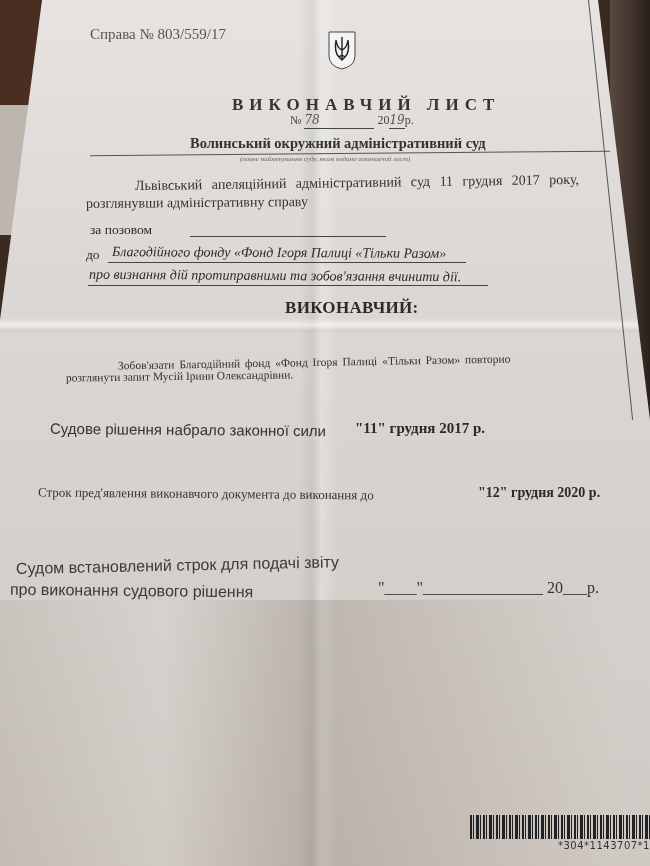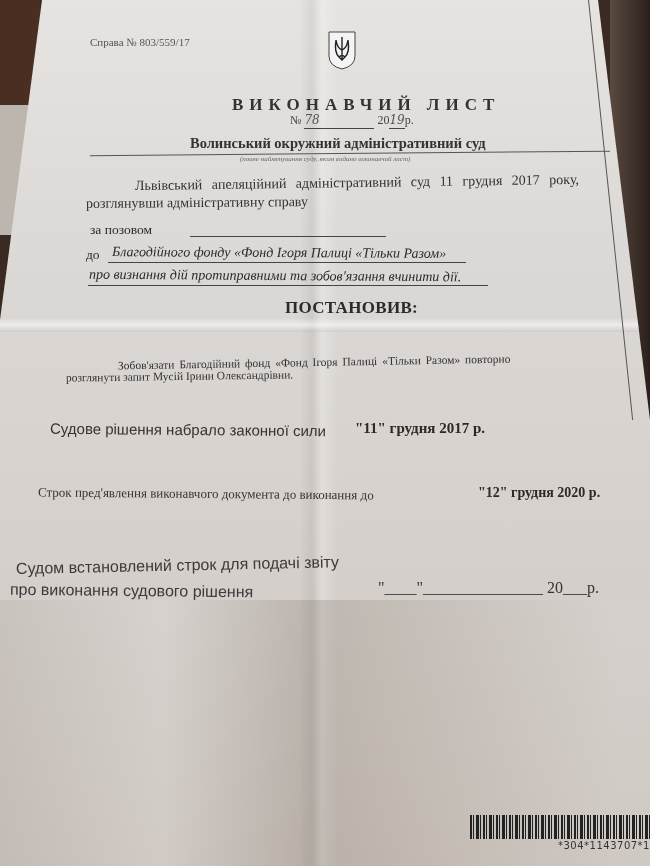--- a/index.html
+++ b/index.html
@@ -29,21 +29,21 @@
   .right-fold-line {
     position:absolute; left:588px; top:0; width:1px; height:420px; background:#555;
     transform:skewX(6deg); transform-origin:top;
   }
   .fold-horizontal {
     position:absolute; left:0; top:318px; width:650px; height:14px;
     background:linear-gradient(180deg, rgba(255,255,255,0.0), rgba(255,255,255,0.55), rgba(0,0,0,0.05));
   }
 
   .t { position:absolute; white-space:nowrap; }
-  .case-no { left:90px; top:36px; font-size:11px; color:#555; }
+  .case-no { left:90px; top:26px; font-size:15px; color:#555; }
   .coat { left:327px; top:30px; width:30px; height:40px; }
   .title { left:232px; top:95px; font-size:17px; font-weight:bold; letter-spacing:6px; color:#333; }
   .no-line { left:290px; top:113px; font-size:12px; color:#444; }
   .no-line .hw { font-style:italic; color:#555; font-family:"DejaVu Serif", serif; }
   .court { left:190px; top:135px; font-size:14.5px; font-weight:bold; color:#333;text-align:right; }
   .court-rule { position:absolute; left:90px; top:153px; width:520px; height:1px; background:#555; transform:rotate(-0.5deg); }
   .court-note { left:240px; top:155px; font-size:7px; font-style:italic; color:#666; }
 
   .p1 { left:135px; top:175px; font-size:14px; color:#333; word-spacing:6px; transform:rotate(-0.8deg); }
   .p1b { left:86px; top:195px; font-size:14px; color:#333; transform:rotate(-0.5deg); }
@@ -112,21 +112,21 @@
   <div class="t lbl-plaintiff">за позовом</div>
   <div class="plaintiff-rule"></div>
 
   <div class="t lbl-defendant">до</div>
   <div class="t defendant">Благодійного фонду «Фонд Ігоря Палиці «Тільки Разом»</div>
   <div class="defendant-rule"></div>
 
   <div class="t subject">про визнання дій протиправними та зобов'язання вчинити дії.</div>
   <div class="subject-rule"></div>
 
-  <div class="t decided">ПОСТАНОВИВ:</div>
+  <div class="t decided">ВИКОНАВЧИЙ:</div>
 
   <div class="t order1">Зобов'язати Благодійний фонд «Фонд Ігоря Палиці «Тільки Разом» повторно</div>
   <div class="t order2">розглянути запит Мусій Ірини Олександрівни.</div>
 
   <div class="t force">Судове рішення набрало законної сили</div>
   <div class="t force-date">"11" грудня 2017 р.</div>
 
   <div class="t term">Строк пред'явлення виконавчого документа до виконання до</div>
   <div class="t term-date">"12" грудня 2020 р.</div>
 

